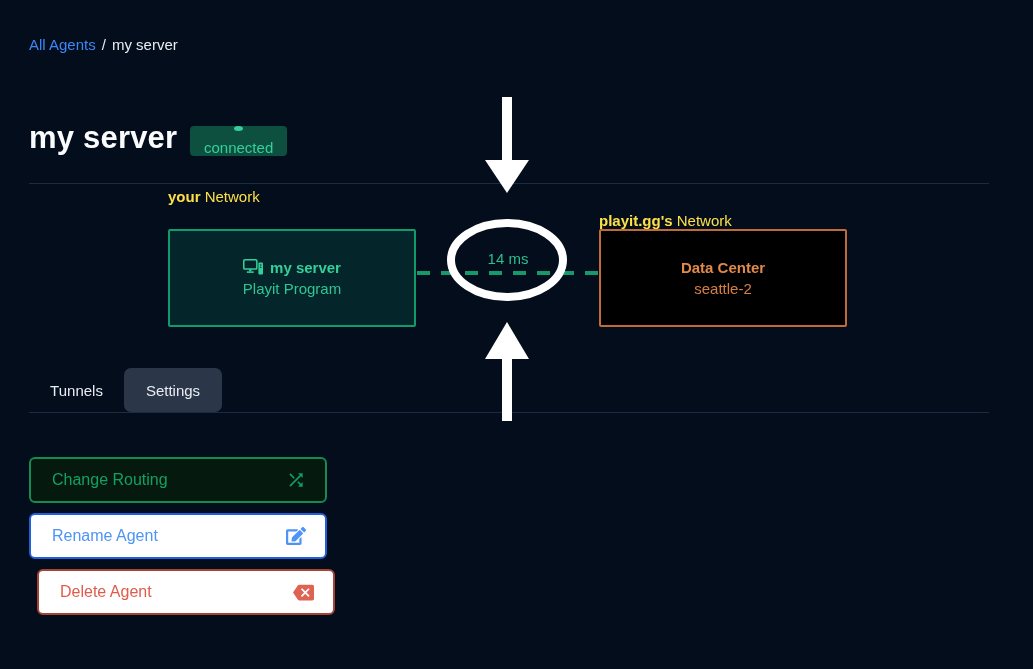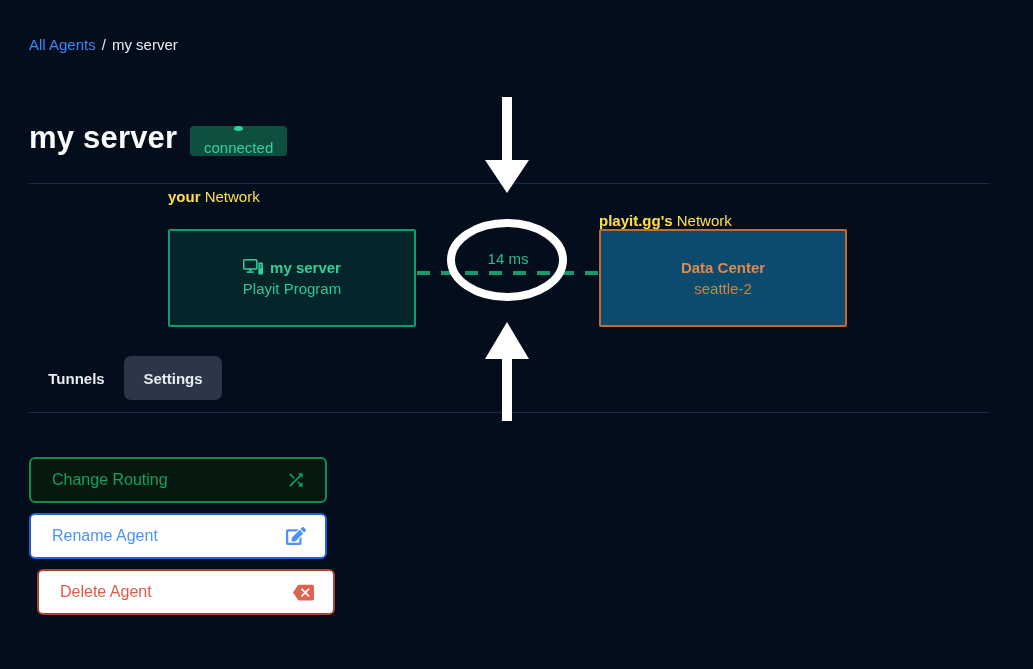--- a/index.html
+++ b/index.html
@@ -21,33 +21,33 @@
   .divider.d1{top:183px;}
   .divider.d2{top:412px;}
 
   
   .netlabel{position:absolute;top:188px;font-size:15px;color:#fde047;}
   .netlabel b{font-weight:700;}
   .netlabel.left{left:168px;}
   .netlabel.right{left:599px;margin-top:24px;}
   .netbox{position:absolute;top:229px;width:248px;height:98px;border-radius:2px;display:flex;flex-direction:column;align-items:center;justify-content:center;gap:4px;font-size:15px;}
   .netbox.green{left:168px;border:2px solid #0f9b6c;background:#04262a;color:#2fc493;}
-  .netbox.orange{left:599px;border:2px solid #c06c38;background:#0c4a6e;color:#d77f43;}
+  .netbox.orange{left:599px;border:2px solid #c06c38;background:#000000;color:#d77f43;}
   .netbox .boxtitle{font-weight:700;display:flex;align-items:center;gap:7px;}
   .netbox.green .boxtitle{color:#35cf9a;}
   .netbox.orange .boxtitle{color:#e2894c;}
   .dashline{position:absolute;left:417px;top:271px;width:182px;height:4px;
     background:repeating-linear-gradient(90deg,#169a6b 0 13px,transparent 13px 24px);}
   .latency{position:absolute;left:417px;top:250px;width:182px;text-align:center;font-size:15px;color:#2cbd8e;}
 
   
   .overlay{position:absolute;left:0;top:0;pointer-events:none;}
 
   
-  .tabs{position:absolute;left:29px;top:356px;display:flex;height:44px;font-weight:bold;}
+  .tabs{position:absolute;left:29px;top:368px;display:flex;height:44px;}
   .tab{display:flex;align-items:center;justify-content:center;font-size:15px;color:#e9edf2;cursor:pointer;}
   .tab.t1{width:95px;}
   .tab.t2{width:98px;border-radius:7px;}
   .tab.active{background:#2b3648;}
 
   
   .actionbtn{position:absolute;left:29px;width:298px;height:46px;border-radius:6px;border:2px solid;display:flex;align-items:center;justify-content:space-between;padding:0 19px 0 21px;font-size:16px;cursor:pointer;background:#030d1c;gap:32px;}
   .actionbtn.routing{top:457px;border-color:#178a51;background:#05190f;color:#13a061;}
   .actionbtn.rename{top:513px;border-color:#2160dd;background:#ffffff;color:#4e93f6;}
   .actionbtn.delete{top:569px;border-color:#a64335;background:#ffffff;color:#df5c4b;margin-left:8px;}

